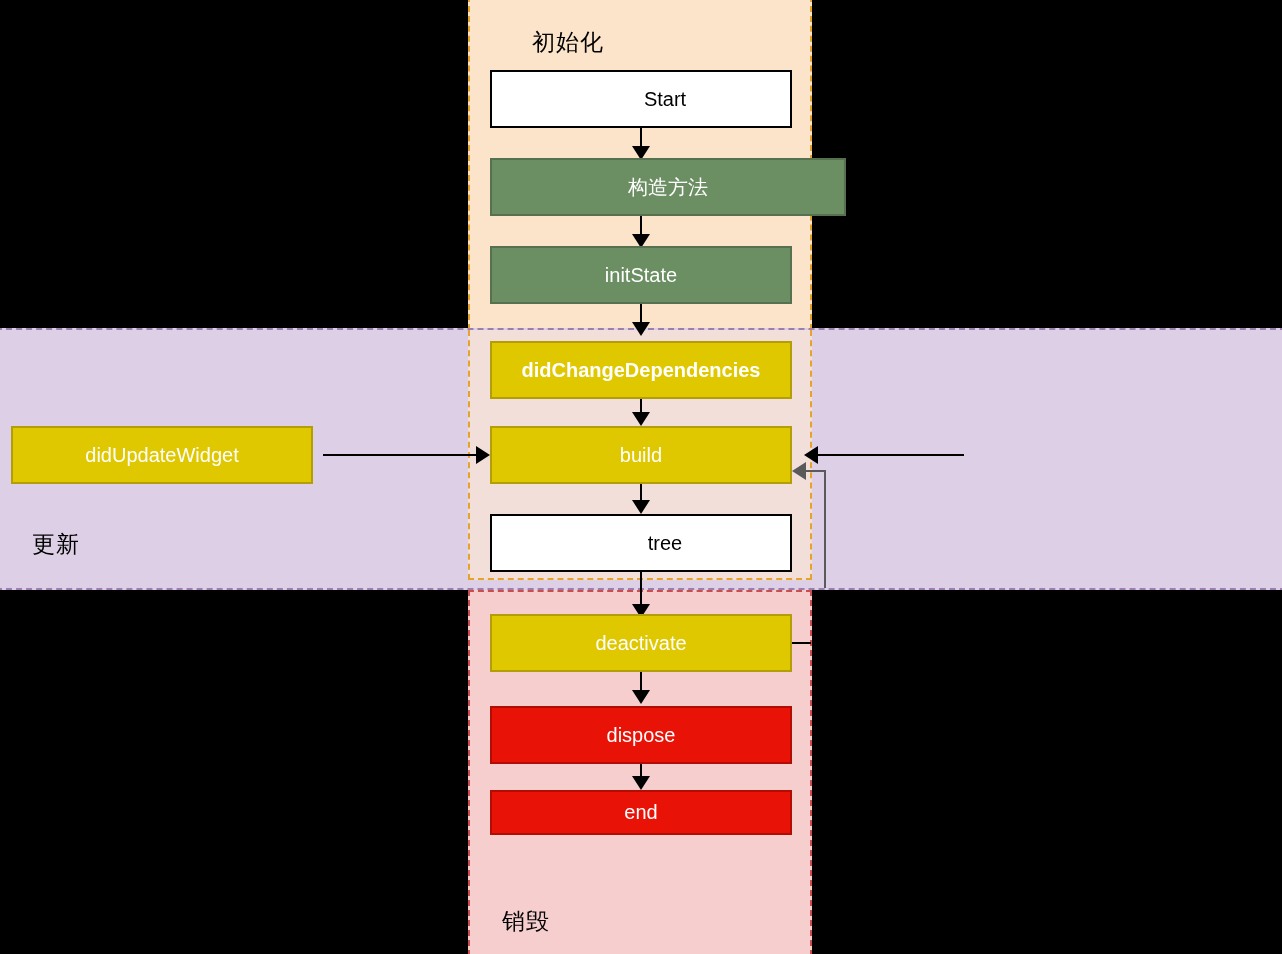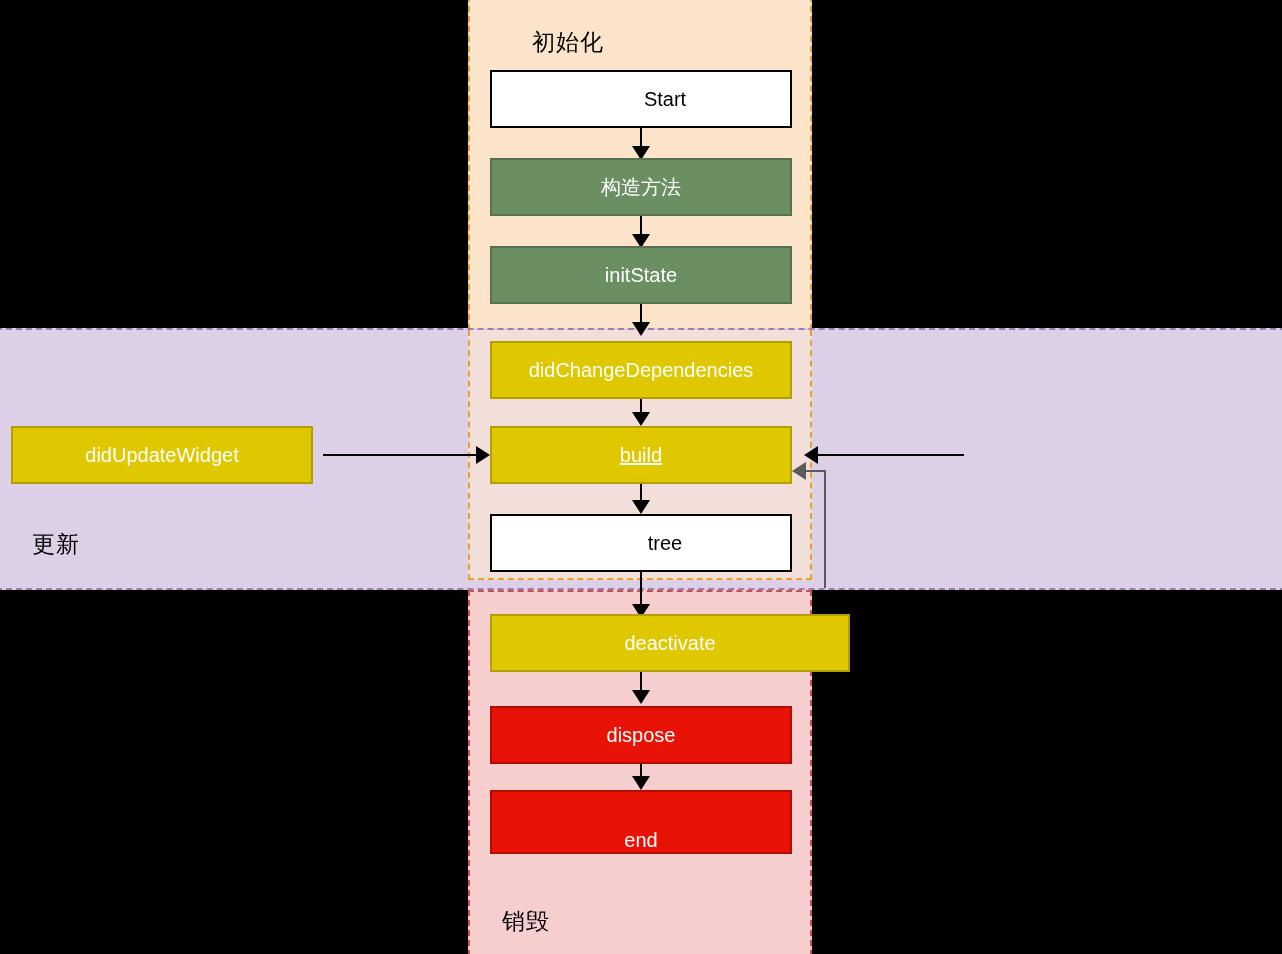--- a/index.html
+++ b/index.html
@@ -186,50 +186,50 @@
   <div class="vline" style="left:640px; top:672px; height:28px;"></div>
   <div class="arrow-down" style="left:632px; top:690px;"></div>
 
   <div class="vline" style="left:640px; top:764px; height:22px;"></div>
   <div class="arrow-down" style="left:632px; top:776px;"></div>
 
   <div class="node white" style="left:490px; top:70px; width:302px; height:58px;">
     <span>Start</span>
   </div>
 
-  <div class="node green" style="left:490px; top:158px; width:302px; height:58px;">
+  <div class="node green" style="left:490px; top:158px; width:356px; height:58px;">
     <span>构造方法</span>
   </div>
 
   <div class="node green" style="left:490px; top:246px; width:302px; height:58px;">
     <span>initState</span>
   </div>
 
-  <div class="node yellow" style="left:490px; top:341px; width:302px; height:58px;">
+  <div class="node yellow" style="left:490px; top:341px; width:302px; height:58px;font-weight:bold;">
     <span>didChangeDependencies</span>
   </div>
 
   <div class="node yellow" style="left:11px; top:426px; width:302px; height:58px;">
     <span>didUpdateWidget</span>
   </div>
 
-  <div class="node yellow" style="left:490px; top:426px; width:302px; height:58px;text-decoration:underline;">
+  <div class="node yellow" style="left:490px; top:426px; width:302px; height:58px;">
     <span>build</span>
   </div>
 
 
   <div class="node white" style="left:490px; top:514px; width:302px; height:58px;">
     <span>tree</span>
   </div>
 
-  <div class="node yellow" style="left:490px; top:614px; width:360px; height:58px;">
+  <div class="node yellow" style="left:490px; top:614px; width:302px; height:58px;">
     <span>deactivate</span>
   </div>
 
   <div class="node red" style="left:490px; top:706px; width:302px; height:58px;">
     <span>dispose</span>
   </div>
 
-  <div class="node red" style="left:490px; top:790px; width:302px; height:64px;align-items:flex-end;">
+  <div class="node red" style="left:490px; top:790px; width:302px; height:45px;">
     <span>end</span>
   </div>
 
 </div>
 
 </body></html>

